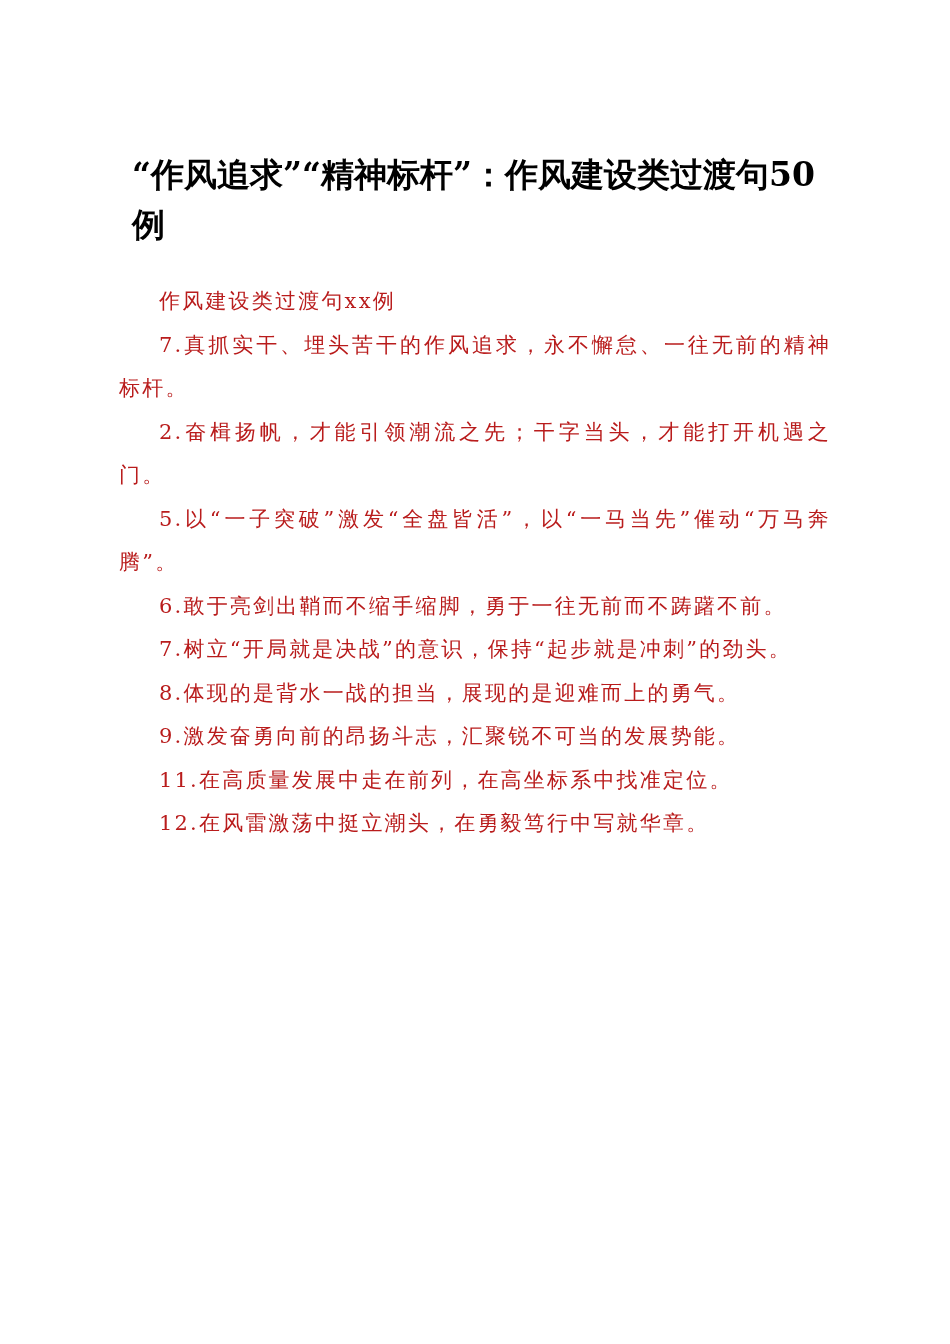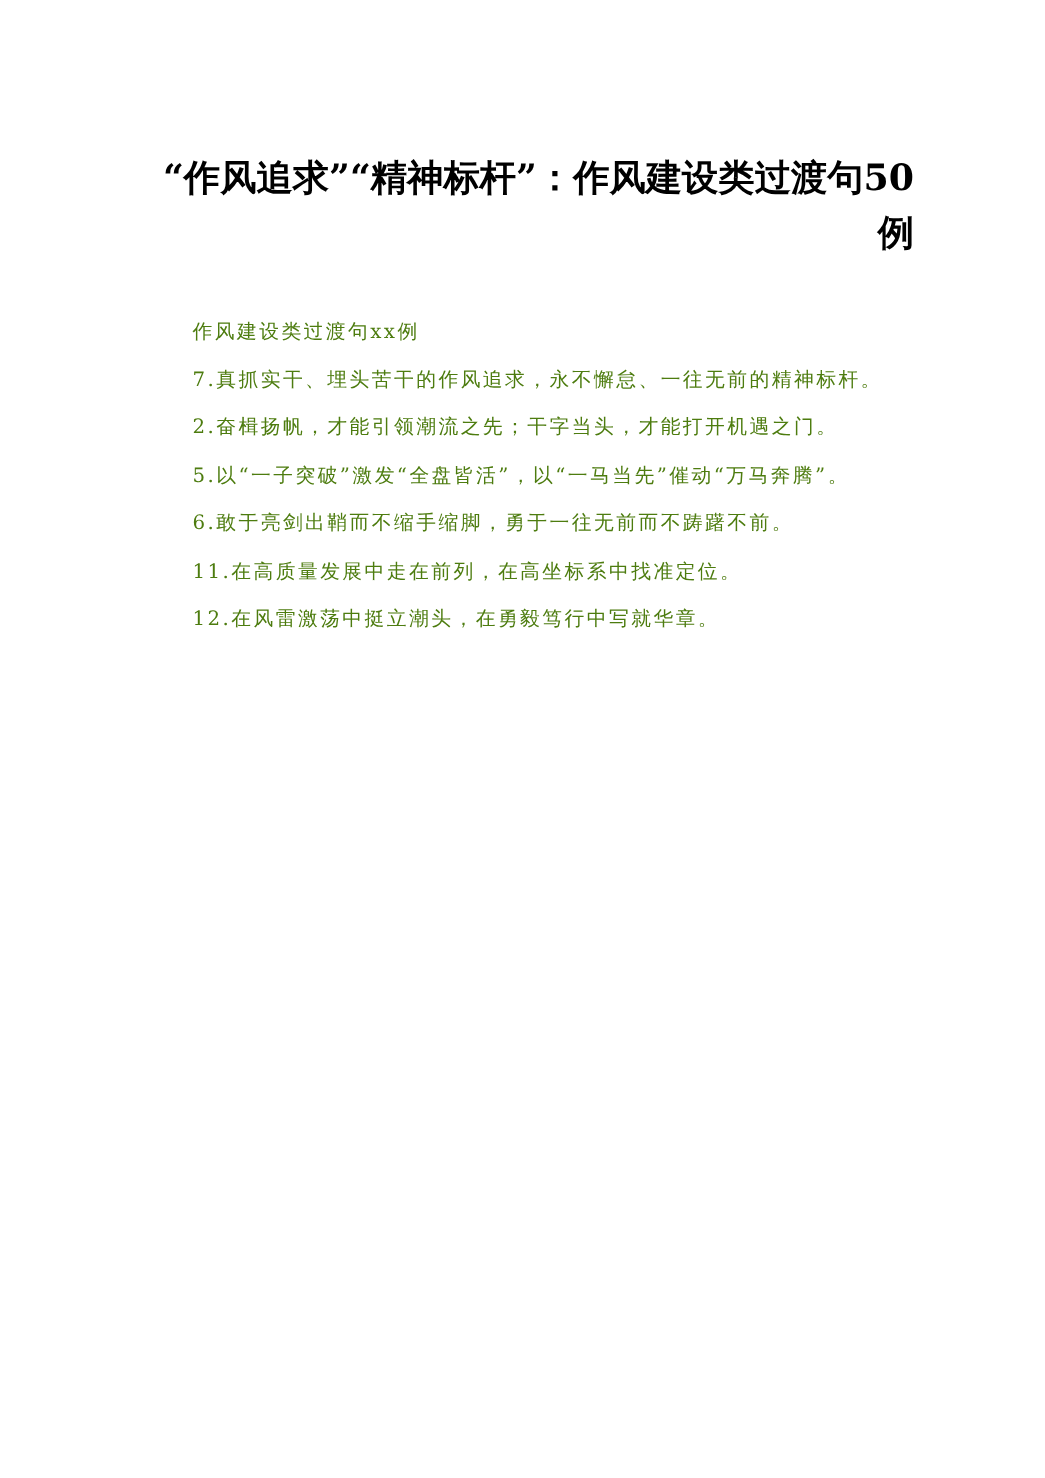--- a/index.html
+++ b/index.html
@@ -18,54 +18,57 @@
       position: absolute;
       left: 119px;
       top: 0;
       width: 712px;
     }
     .title {
       position: absolute;
       left: 0;
       top: 137px;
       width: 712px;
-      text-align: right;
+      text-align: left;
       font-family: "DejaVu Serif", "Liberation Serif", serif;
       font-weight: bold;
       font-size: 33px;
       line-height: 50px;
       letter-spacing: 0px;
-      margin: 0;
+      margin: 13px;
       color: #000;
     }
     .body-text {
       position: absolute;
-      left: 16px;
+      left: 0;
       top: 280px;
       width: 712px;
       font-family: "DejaVu Serif", "Liberation Serif", serif;
-      font-size: 18px;
+      font-size: 21px;
       line-height: 43.5px;
       letter-spacing: 2.2px;
-      color: #4d7c0f;
+      color: #b91c1c;
     }
     .para {
       margin: 0;
       text-indent: 40px;
       text-align: justify;
       word-break: break-all;
     }
   </style>
 </head>
 <body>
 
 <div class="page">
   <h1 class="title">“作风追求”“精神标杆”：作风建设类过渡句50例</h1>
   <div class="body-text">
     <p class="para">作风建设类过渡句xx例</p>
     <p class="para">7.真抓实干、埋头苦干的作风追求，永不懈怠、一往无前的精神标杆。</p>
     <p class="para">2.奋楫扬帆，才能引领潮流之先；干字当头，才能打开机遇之门。</p>
     <p class="para">5.以“一子突破”激发“全盘皆活”，以“一马当先”催动“万马奔腾”。</p>
     <p class="para">6.敢于亮剑出鞘而不缩手缩脚，勇于一往无前而不踌躇不前。</p>
+    <p class="para">7.树立“开局就是决战”的意识，保持“起步就是冲刺”的劲头。</p>
+    <p class="para">8.体现的是背水一战的担当，展现的是迎难而上的勇气。</p>
+    <p class="para">9.激发奋勇向前的昂扬斗志，汇聚锐不可当的发展势能。</p>
     <p class="para">11.在高质量发展中走在前列，在高坐标系中找准定位。</p>
     <p class="para">12.在风雷激荡中挺立潮头，在勇毅笃行中写就华章。</p>
   </div>
 </div>
 
 </body></html>

